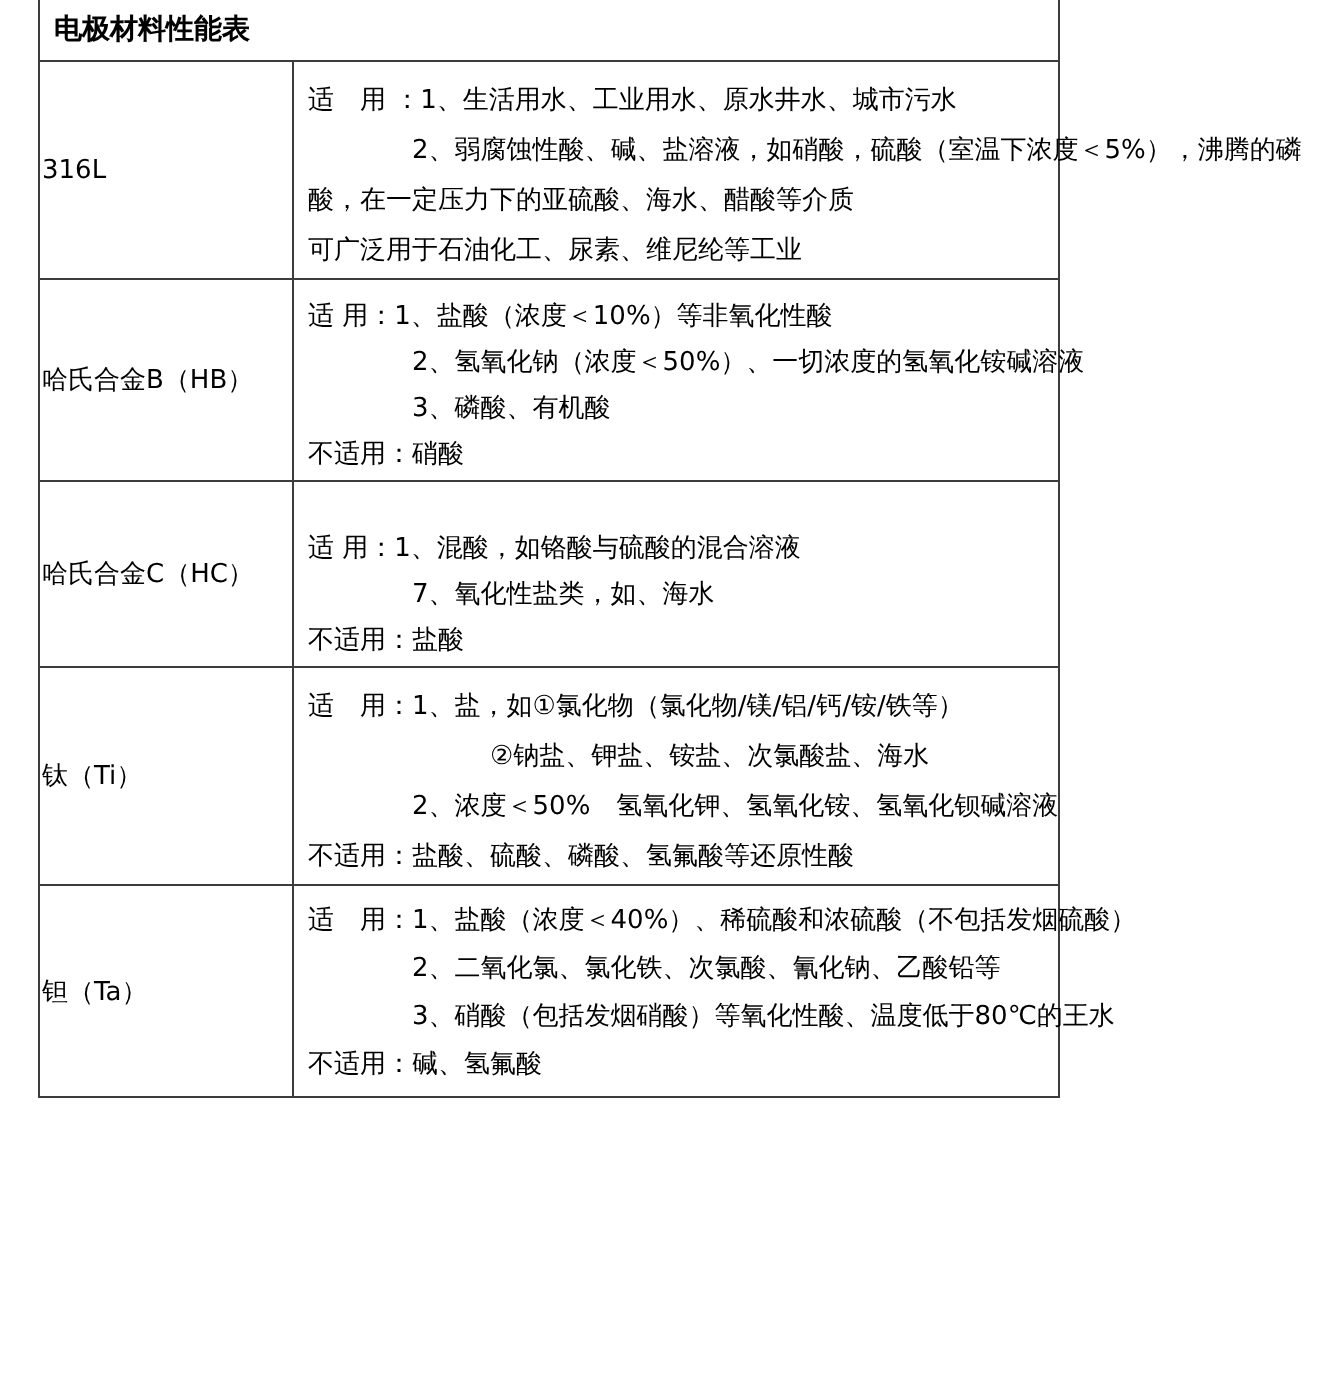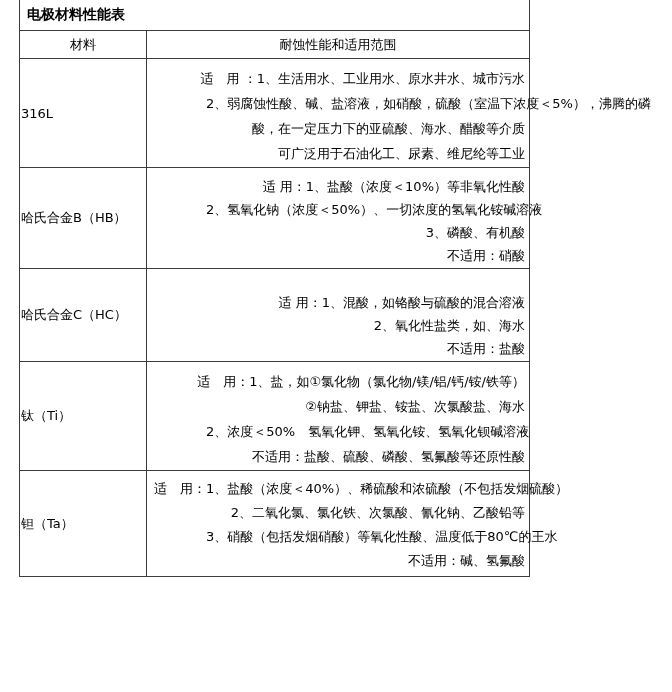--- a/index.html
+++ b/index.html
@@ -15,45 +15,41 @@
   }
   td{border:1px solid #3c3c3c;}
   tr.r-title td{border-top:none;}
   .title-cell{
     font-weight:bold;font-size:14px;
     padding:0 0 0 7px;height:30px;vertical-align:middle;
   }
   tr.r-head{height:28px;}
   .head-cell{text-align:center;vertical-align:middle;font-size:13px;}
   .mat{text-align:left;vertical-align:middle;font-size:13px;}
-  .perf{vertical-align:top;padding-left:7px;padding-right:4px;text-align:right;}
+  .perf{vertical-align:top;padding-left:7px;padding-right:4px;}
   .ln{white-space:pre;}
   tr.r0{height:108px;} tr.r0 td.perf{padding-top:7px;} tr.r0 .ln{line-height:25px;}
   tr.r1{height:100px;} tr.r1 td.perf{padding-top:7px;} tr.r1 .ln{line-height:23px;}
   tr.r2{height:78px;}  tr.r2 td.perf{padding-top:22px;} tr.r2 .ln{line-height:23px;}
   tr.r3{height:108px;} tr.r3 td.perf{padding-top:7px;} tr.r3 .ln{line-height:25px;}
   tr.r4{height:106px;} tr.r4 td.perf{padding-top:6px;} tr.r4 .ln{line-height:24px;}
   tr.r5{height:68px;}  tr.r5 td.perf{padding-top:11px;} tr.r5 .ln{line-height:25px;}
   tr.r6{height:61px;}  tr.r6 td.perf{padding-top:9px;} tr.r6 .ln{line-height:24px;}
 </style>
 </head>
 <body>
 
 <table class="spec">
   <colgroup>
     <col style="width:127px">
     <col>
   </colgroup>
   <tbody>
     <tr class="r-title">
       <td class="title-cell" colspan="2">电极材料性能表</td>
-    </tr>
-    <tr class="r-head">
-      <td class="head-cell">材料</td>
-      <td class="head-cell">耐蚀性能和适用范围</td>
     </tr>
 
     <tr class="r0">
       <td class="mat">316L</td>
       <td class="perf">
         <div class="ln">适　用 ：1、生活用水、工业用水、原水井水、城市污水</div>
         <div class="ln">　　　　2、弱腐蚀性酸、碱、盐溶液，如硝酸，硫酸（室温下浓度＜5%），沸腾的磷</div>
         <div class="ln">酸，在一定压力下的亚硫酸、海水、醋酸等介质</div>
         <div class="ln">可广泛用于石油化工、尿素、维尼纶等工业</div>
       </td>
@@ -66,21 +62,21 @@
         <div class="ln">　　　　2、氢氧化钠（浓度＜50%）、一切浓度的氢氧化铵碱溶液</div>
         <div class="ln">　　　　3、磷酸、有机酸</div>
         <div class="ln">不适用：硝酸</div>
       </td>
     </tr>
 
     <tr class="r2">
       <td class="mat">哈氏合金C（HC）</td>
       <td class="perf">
         <div class="ln">适 用：1、混酸，如铬酸与硫酸的混合溶液</div>
-        <div class="ln">　　　　2、氧化性盐类，如、海水</div>
+        <div class="ln">　　　　7、氧化性盐类，如、海水</div>
         <div class="ln">不适用：盐酸</div>
       </td>
     </tr>
 
     <tr class="r3">
       <td class="mat">钛（Ti）</td>
       <td class="perf">
         <div class="ln">适　用：1、盐，如①氯化物（氯化物/镁/铝/钙/铵/铁等）</div>
         <div class="ln">　　　　　　　②钠盐、钾盐、铵盐、次氯酸盐、海水</div>
         <div class="ln">　　　　2、浓度＜50%　氢氧化钾、氢氧化铵、氢氧化钡碱溶液</div>

